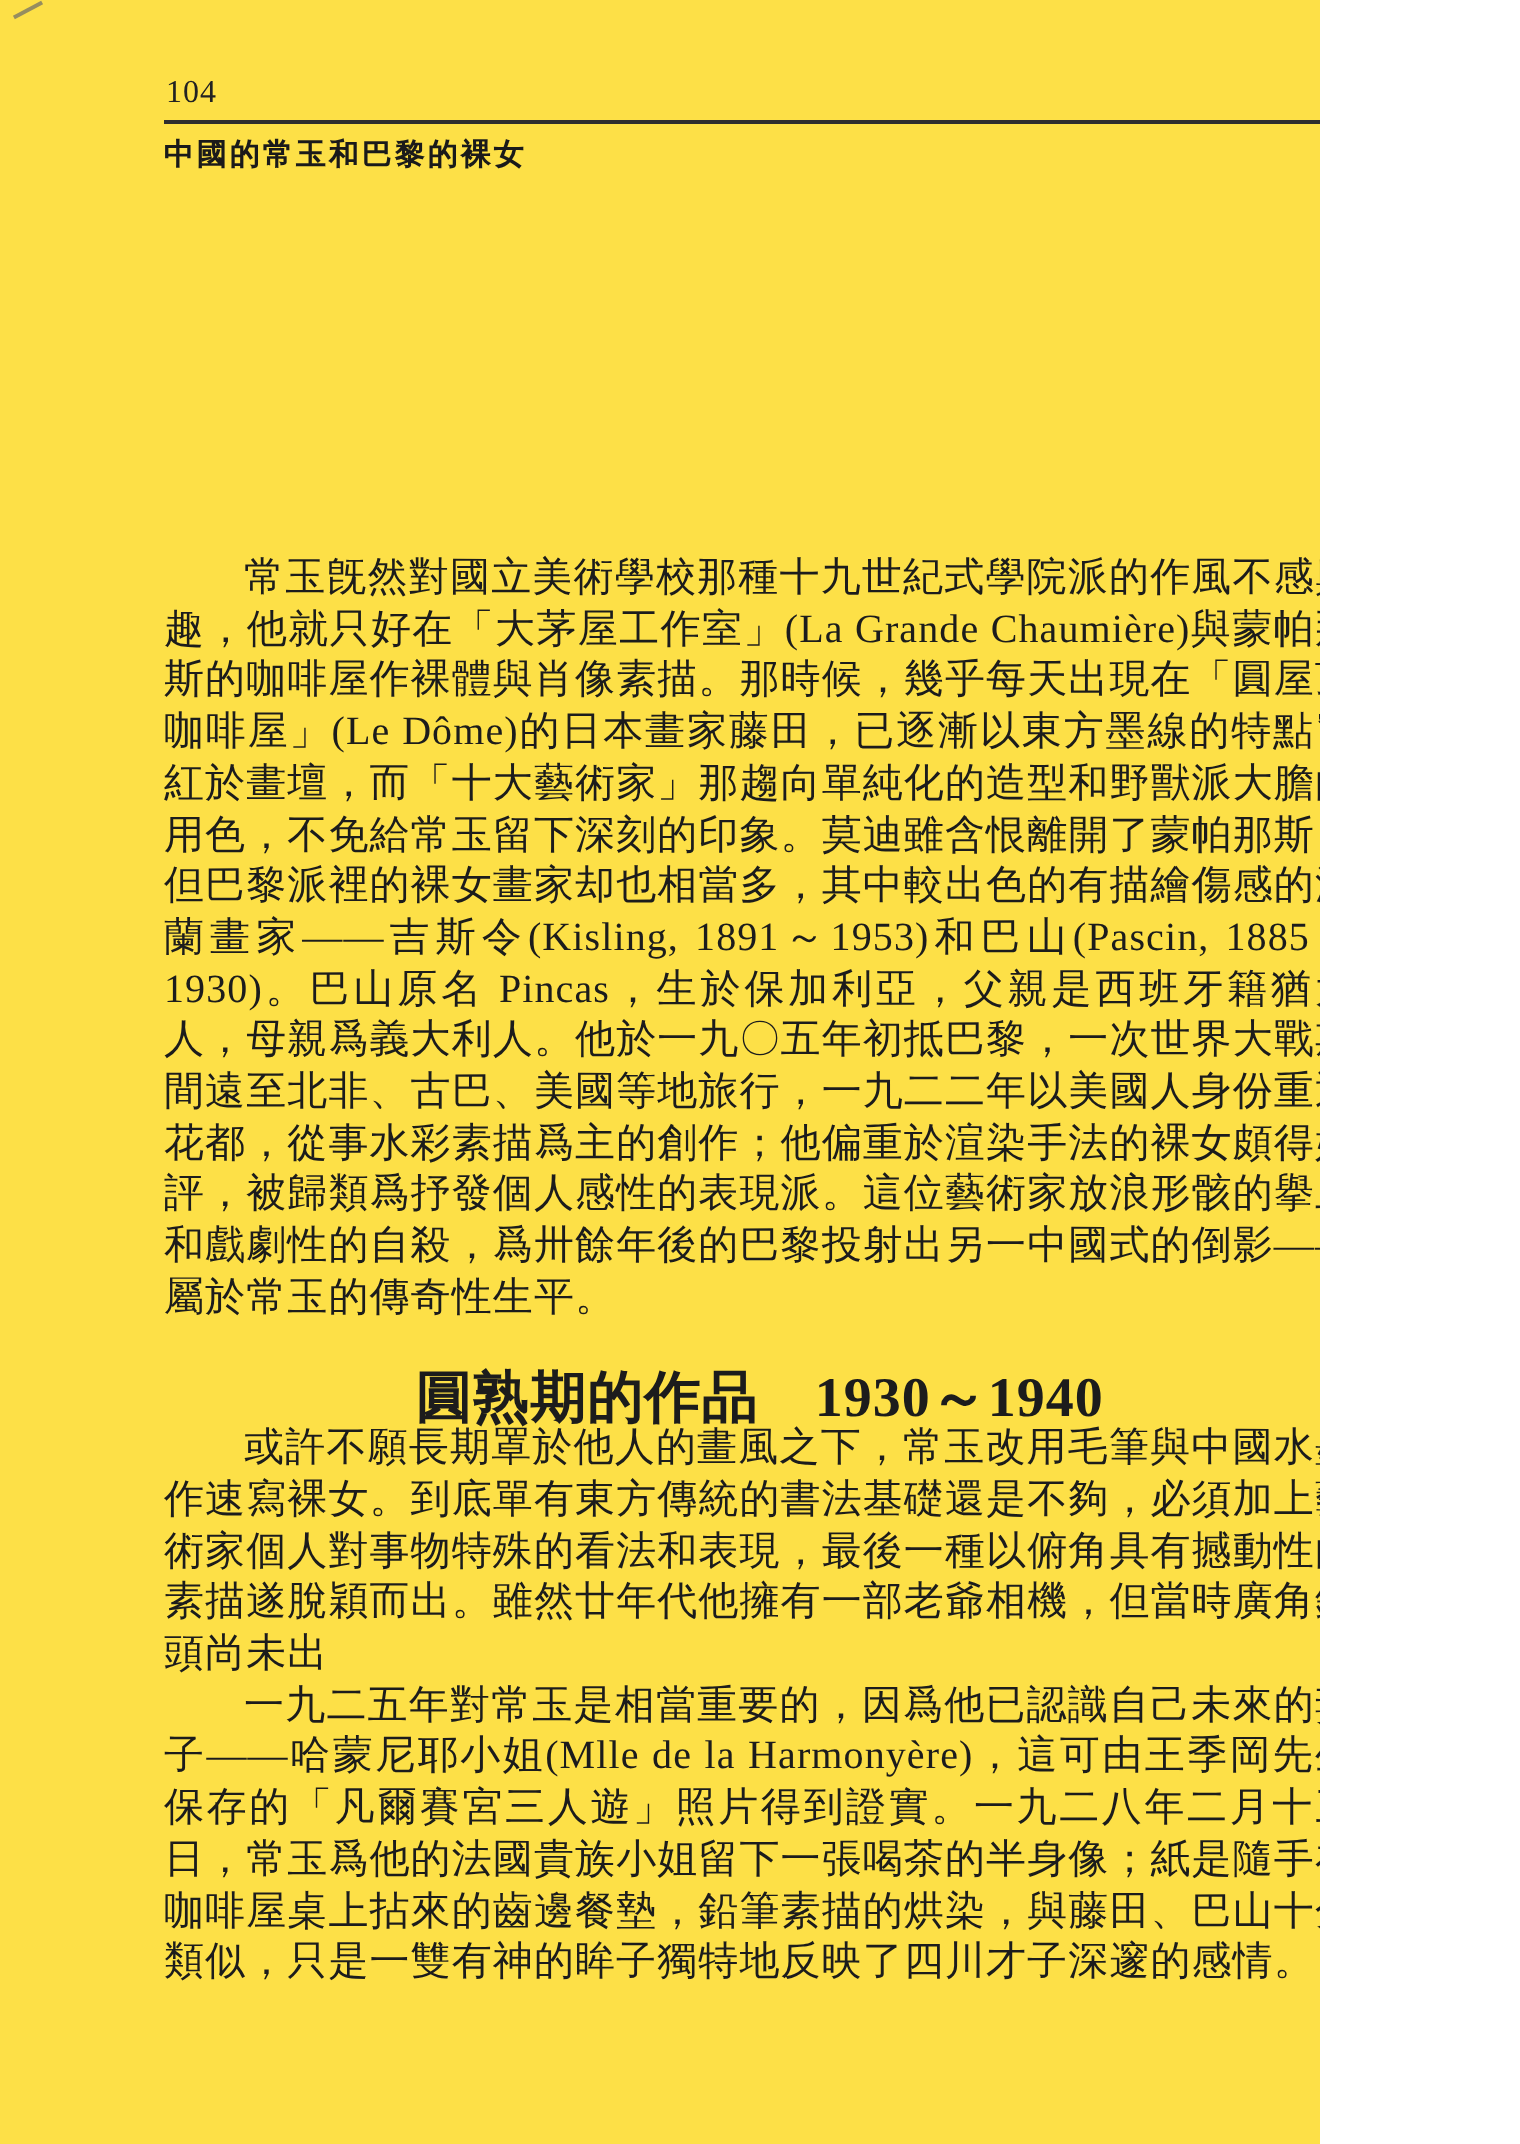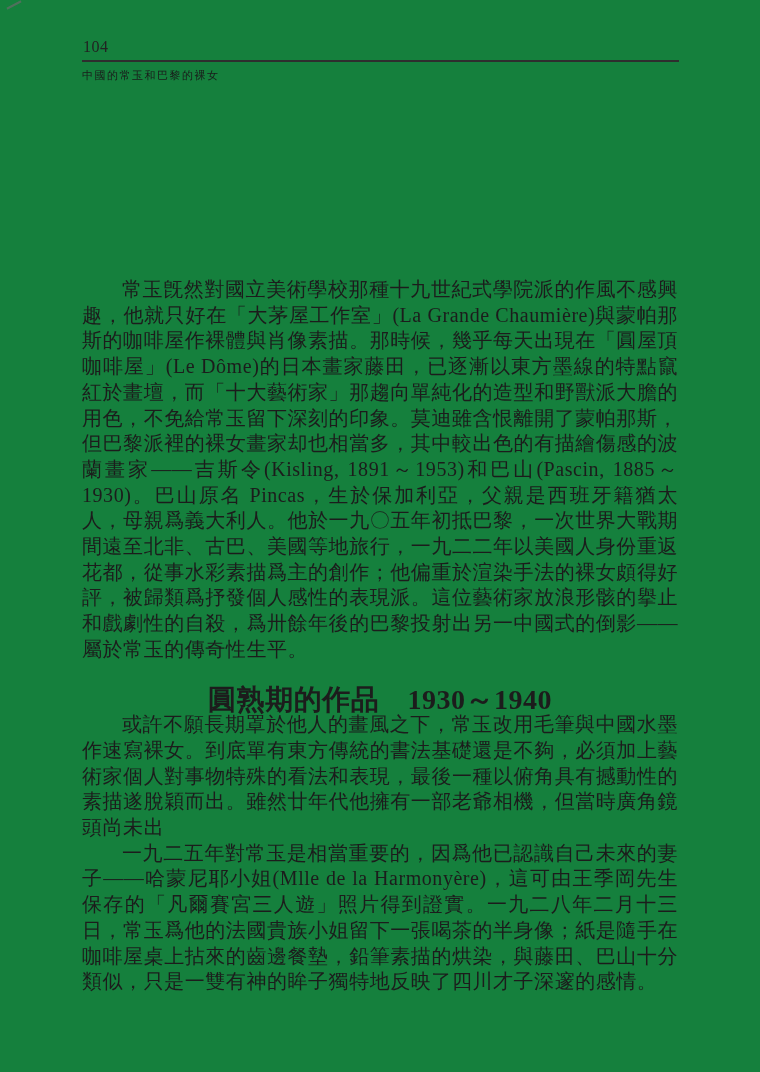--- a/index.html
+++ b/index.html
@@ -2,23 +2,23 @@
 <html><head>
 <meta charset="utf-8">
 <style>
   html, body {
     margin: 0;
     padding: 0;
     background: #ffffff;
   }
   .sheet {
     position: relative;
-    width: 760px;
+    width: 660px;
     height: 1072px;
-    background: #15803d;
+    background: #fde047;
     overflow: hidden;
     font-family: "Liberation Serif", "DejaVu Serif", serif;
     color: #1c1c1c;
   }
   .artifact {
     position: absolute;
     left: 6px;
     top: 4px;
     width: 16px;
     height: 2px;
@@ -39,22 +39,22 @@
     left: 82px;
     top: 60px;
     width: 597px;
     height: 2px;
     background: #2e2e2e;
   }
   .runhead {
     position: absolute;
     left: 82px;
     top: 68px;
-    font-size: 11px;
-    font-weight: normal;
+    font-size: 15px;
+    font-weight: bold;
     letter-spacing: 1.5px;
     color: #1a1a1a;
     text-align: right;
   }
   .bodytext {
     position: absolute;
     left: 82px;
     top: 277px;
     width: 596px;
     font-size: 20px;

